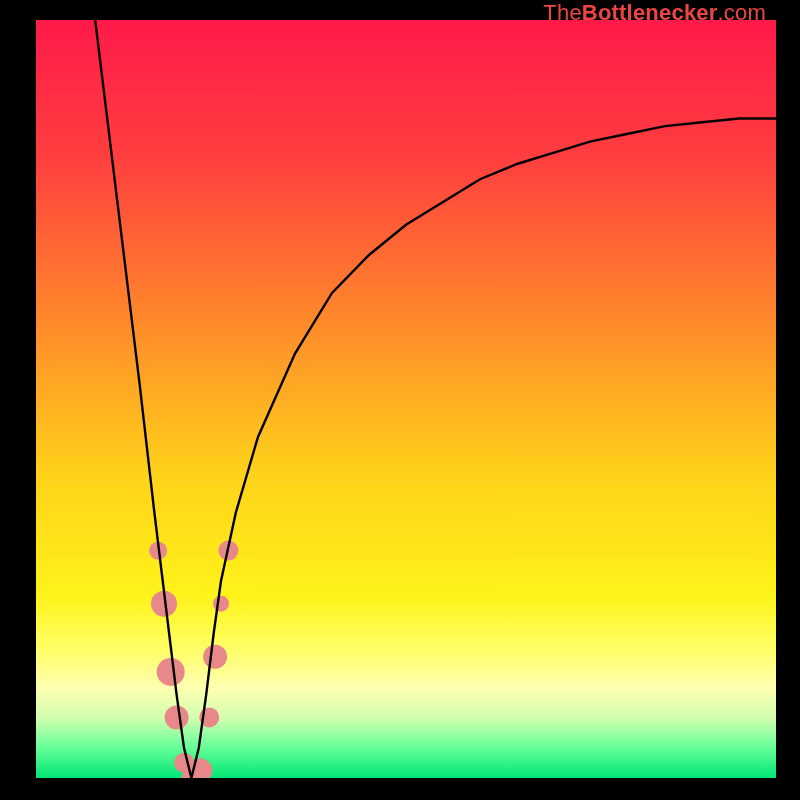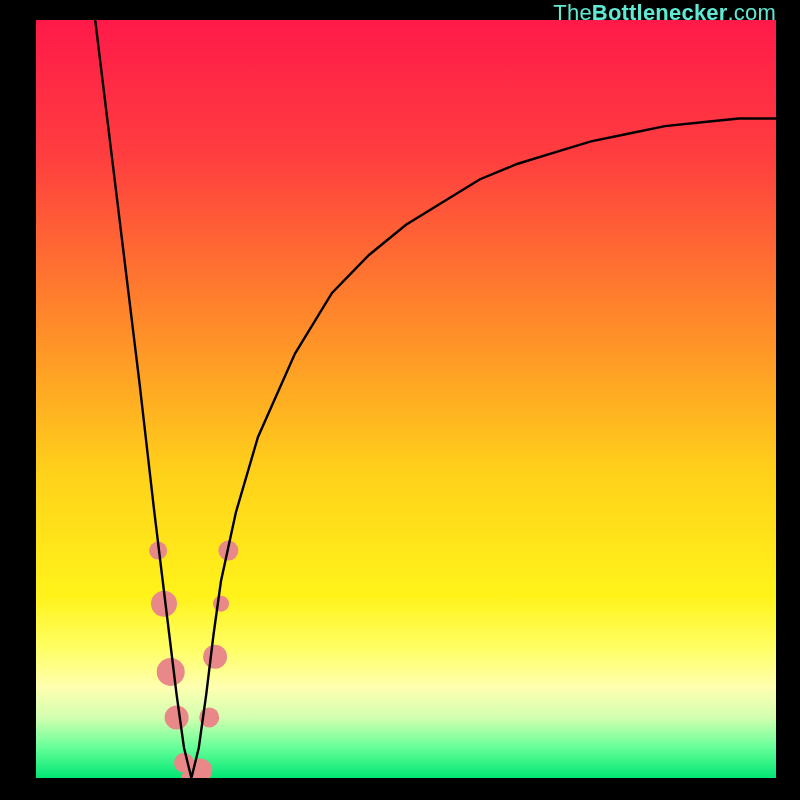--- a/index.html
+++ b/index.html
@@ -21,25 +21,25 @@
   .plot {
     position: absolute;
     left: 36px;
     top: 20px;
     width: 740px;
     height: 758px;
   }
   .watermark {
     position: absolute;
     top: 0;
-    right: 24px;
+    right: 34px;
     font-family: Arial, Helvetica, sans-serif;
     font-size: 22px;
     font-weight: 400;
-    color: #5eead4;
+    color: #ef4444;
     letter-spacing: 0.2px;
   }
   .watermark .bold {
     font-weight: 700;
   }
   svg { display: block; }
 </style>
 </head>
 <body>
 

